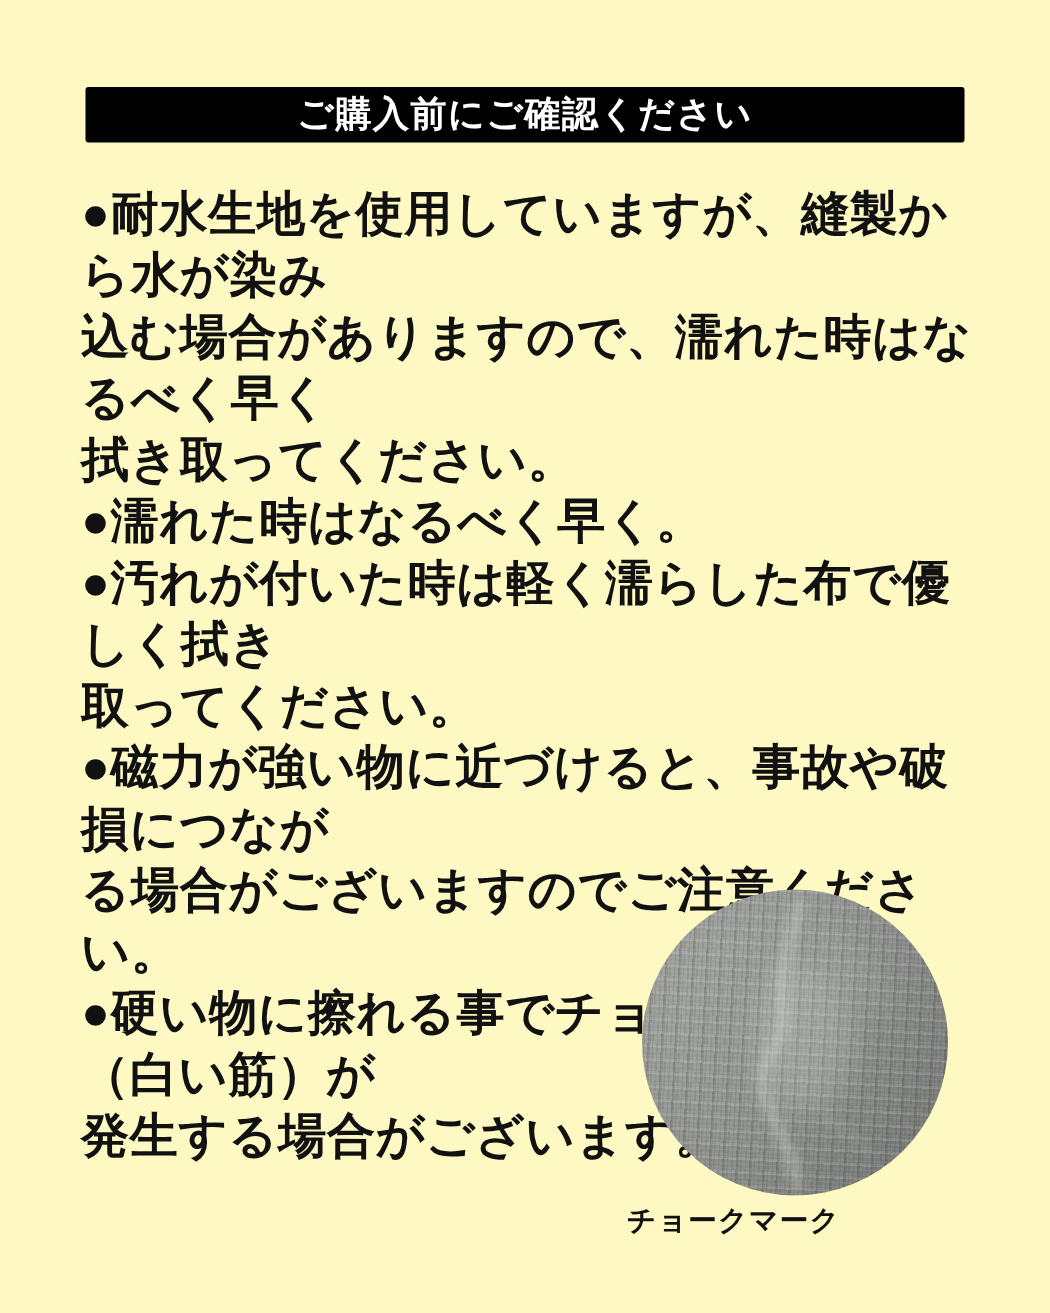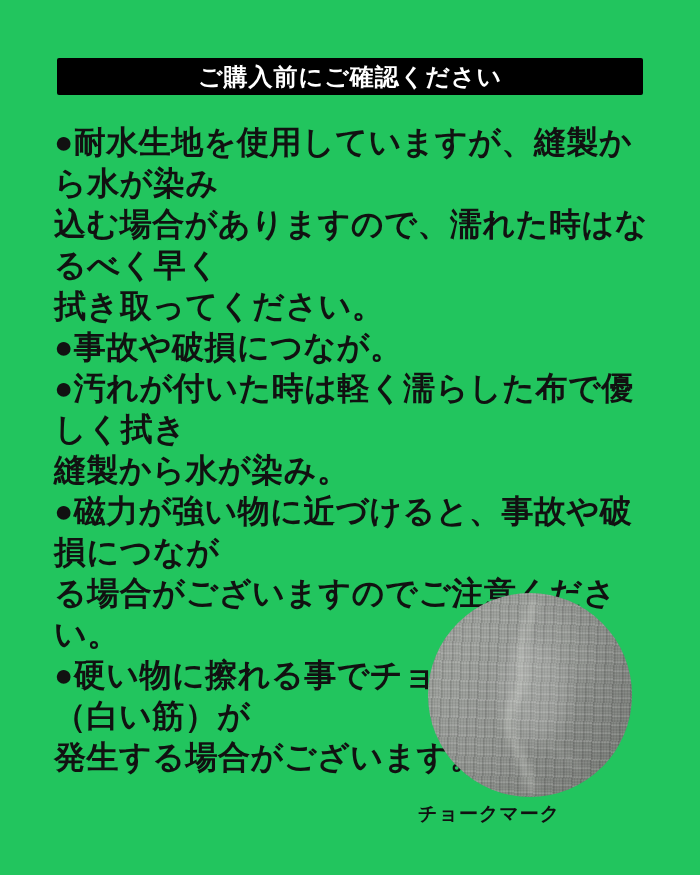--- a/index.html
+++ b/index.html
@@ -4,21 +4,21 @@
 <style>
   html,body{margin:0;padding:0;}
   body{
     font-family:"Liberation Sans","DejaVu Sans",sans-serif;
     background:#e9e8e5;
   }
   .screen{
     position:relative;
     width:700px;
     height:875px;
-    background:#22c55e;
+    background:#fef9c3;
     overflow:hidden;
     margin:0 auto;
   }
   .header-bar{
     position:absolute;
     left:57px; top:58px;
     width:586px; height:37px;
     background:#000000;
     border-radius:2px;
     display:flex;
@@ -76,23 +76,23 @@
 <div class="screen">
 
   <div class="header-bar">
     <span class="header-label">ご購入前にご確認ください</span>
   </div>
 
   <div class="notes">
     <div class="note">●耐水生地を使用していますが、縫製から水が染み
 込む場合がありますので、濡れた時はなるべく早く
 拭き取ってください。</div>
-    <div class="note">●事故や破損につなが。</div>
+    <div class="note">●濡れた時はなるべく早く。</div>
     <div class="note">●汚れが付いた時は軽く濡らした布で優しく拭き
-縫製から水が染み。</div>
+取ってください。</div>
     <div class="note">●磁力が強い物に近づけると、事故や破損につなが
 る場合がございますのでご注意ください。</div>
     <div class="note">●硬い物に擦れる事でチョークマーク（白い筋）が
 発生する場合がございます。</div>
   </div>
 
   <div class="fabric-photo">
     <svg viewBox="0 0 204 204">
       <defs>
         <filter id="soft" x="-50%" y="-50%" width="200%" height="200%">

